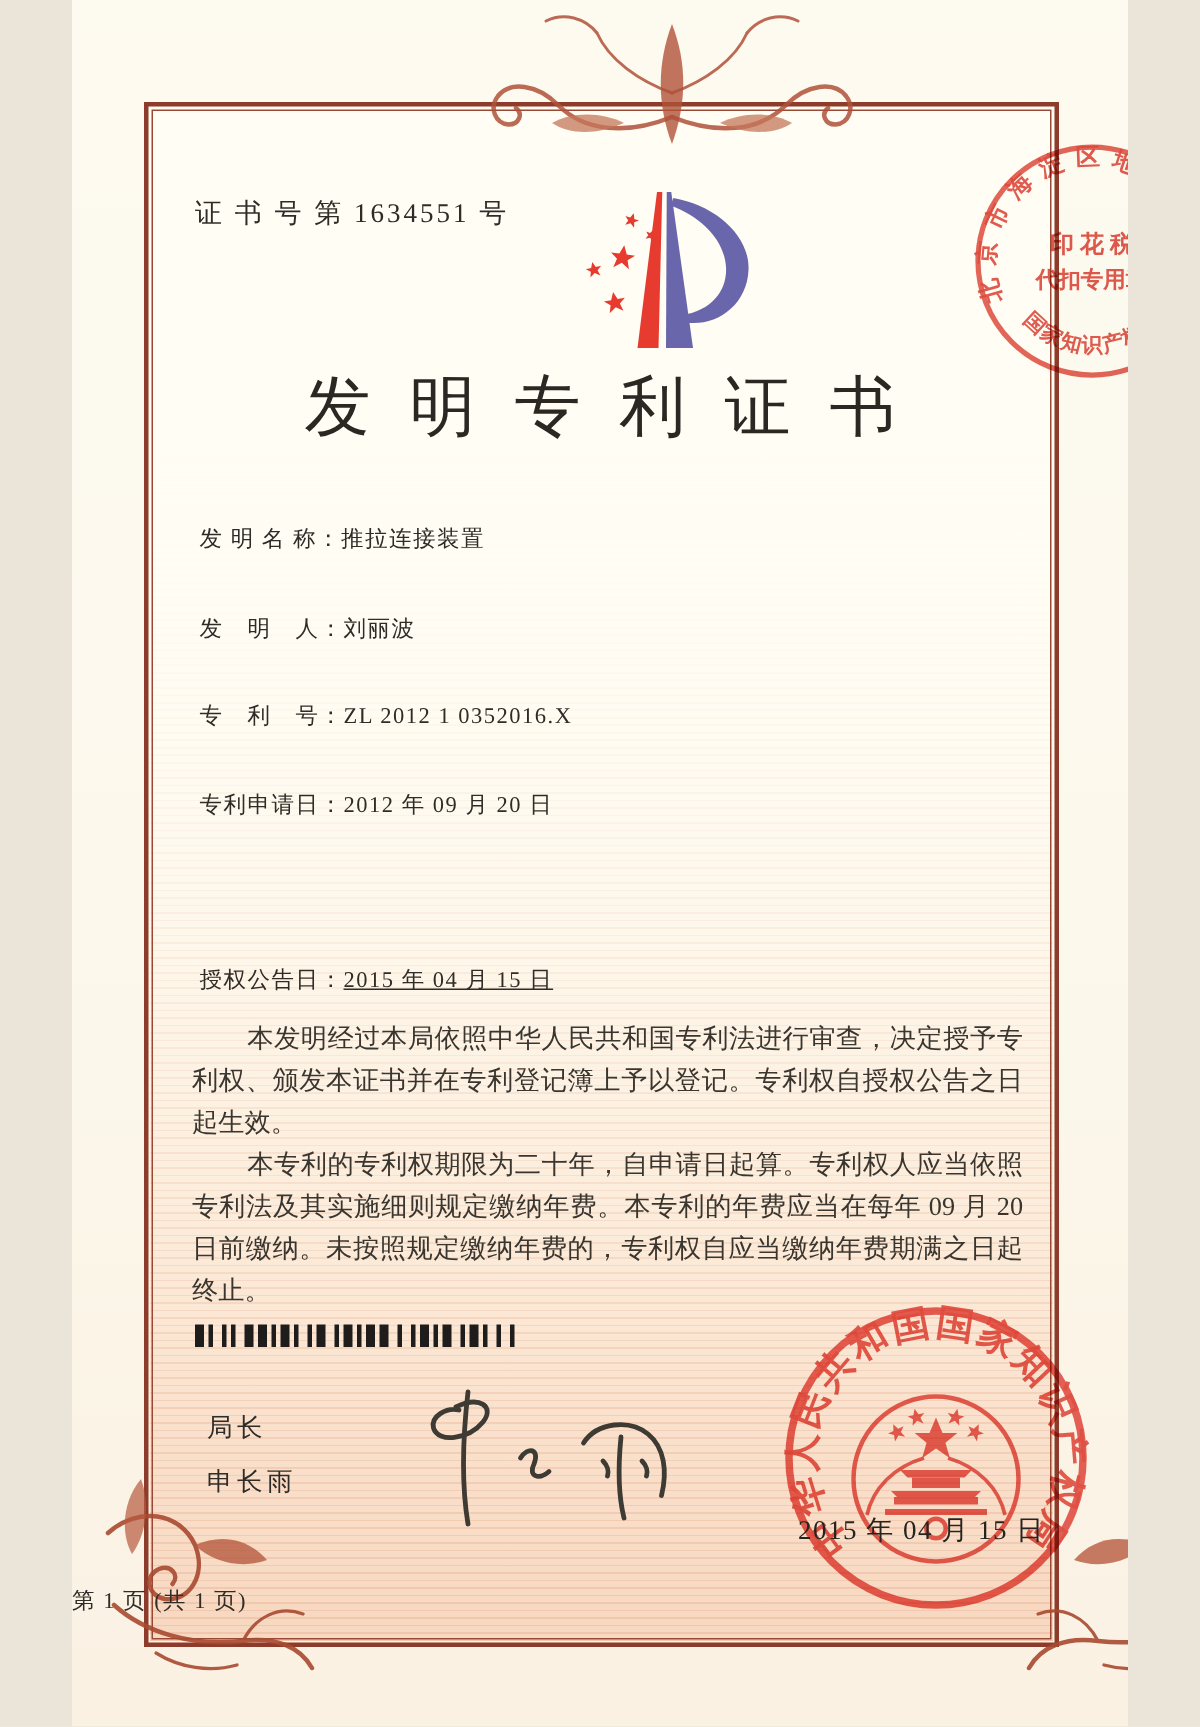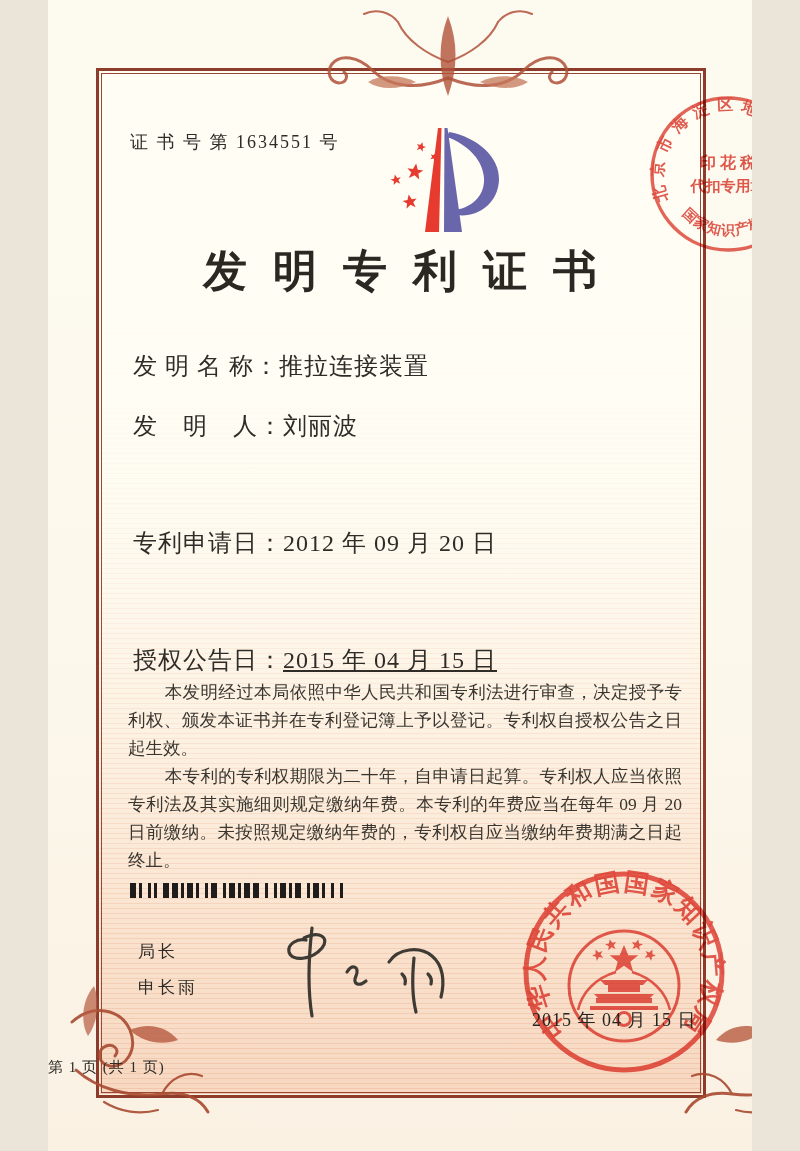--- a/index.html
+++ b/index.html
@@ -40,25 +40,25 @@
   .flourish-top { left:238px; top:-4px; }
   .corner-left { left:16px; top:978px; }
   .corner-right { left:622px; top:978px; transform:scaleX(-1); }
 
   .cert-no { position:absolute; left:82px; top:130px; z-index:3;
     font-size:18px; letter-spacing:2px; }
   .logo { position:absolute; left:330px; top:122px; z-index:3; }
   .tax-stamp { position:absolute; left:596px; top:90px; z-index:4;
     mix-blend-mode:multiply; }
   .title { position:absolute; left:0; right:0; top:242px; z-index:3;
-    text-align:center; font-size:44px; font-weight:bold; color:#2b2824;
+    text-align:center; font-size:44px; font-weight:normal; color:#2b2824;
     letter-spacing:26px; }
   .title span { margin-right:-26px; }
 
-  .field { position:absolute; left:85px; z-index:3; font-size:24px;
+  .field { position:absolute; left:85px; z-index:3; font-size:15px;
     letter-spacing:1px; white-space:nowrap; }
   .f0 { top:350px; } .f1 { top:410px; } .f2 { top:468px; }
   .f3 { top:527px; } .f4 { top:585px; } .f5 { top:644px;text-decoration:underline; }
   .field .lab { display:inline-block; }
 
   .body-text { position:absolute; left:80px; right:70px; top:678px; z-index:3;
     font-size:17.5px; line-height:28px; color:#3a362f; text-align:justify; }
   .body-text p { margin:0; text-indent:2.1em; }
 
   .barcode { position:absolute; left:82px; top:883px; height:15px; z-index:3;
@@ -159,20 +159,23 @@
 
   <div class="title">
     <span>发明专利证书</span>
   </div>
 
   <div class="field f0">
     <span class="lab">发 明 名 称：</span><span>推拉连接装置</span>
   </div>
   <div class="field f1">
     <span class="lab">发　明　人：</span><span>刘丽波</span>
+  </div>
+  <div class="field f2">
+    <span class="lab">专　利　号：</span><span>ZL 2012 1 0352016.X</span>
   </div>
   <div class="field f3">
     <span class="lab">专利申请日：</span><span>2012 年 09 月 20 日</span>
   </div>
   <div class="field f5">
     <span class="lab">授权公告日：</span><span>2015 年 04 月 15 日</span>
   </div>
 
   <div class="body-text">
     <p>本发明经过本局依照中华人民共和国专利法进行审查，决定授予专利权、颁发本证书并在专利登记簿上予以登记。专利权自授权公告之日起生效。</p>

